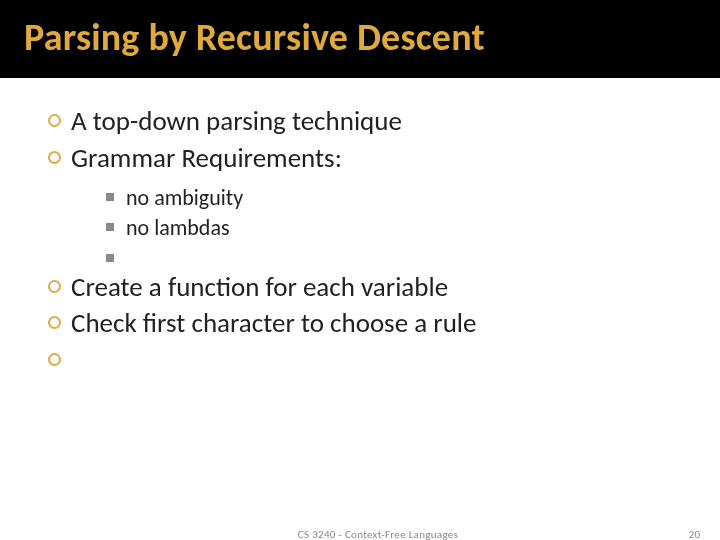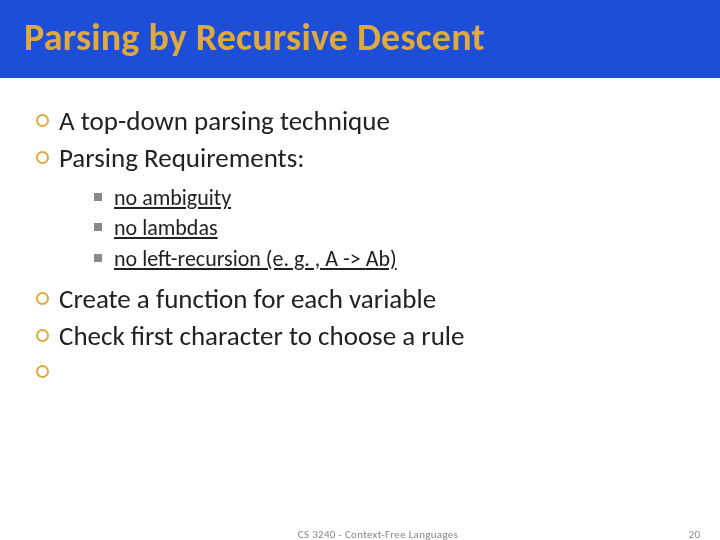--- a/index.html
+++ b/index.html
@@ -4,53 +4,52 @@
 <style>
   * { margin: 0; padding: 0; box-sizing: border-box; }
   html, body { width: 720px; height: 540px; }
   body {
     background: #fff;
     font-family: "Calibri", "Segoe UI", sans-serif;
     color: #222;
     position: relative;
   }
   .title-bar {
-    background: #1d4ed8;
+    background: #000000;
     width: 100%;
     padding: 14px 0 18px 24px;
   }
   .title-bar h1 {
     color: #e0a93e;
     font-size: 38px;
     font-weight: 700;
     letter-spacing: 0.2px;
   }
   .content {
-    padding: 26px 30px 0 36px;
+    padding: 26px 30px 0 48px;
   }
   .l1 {
     font-size: 27px;
     line-height: 1.28;
     margin-bottom: 2px;
     display: flex;
     align-items: flex-start;
   }
   .l1 .bullet {
     display: inline-block;
     width: 13px;
     height: 13px;
     border: 2px solid #e0a93e;
     border-radius: 50%;
     margin-right: 10px;
     margin-top: 10px;
     flex-shrink: 0;
   }
   .l2-group {
     padding: 6px 0 8px 58px;
-    text-decoration: underline;
   }
   .l2 {
     font-size: 22px;
     line-height: 1.38;
     display: flex;
     align-items: flex-start;
   }
   .l2 .sq {
     display: inline-block;
     width: 8px;
@@ -93,37 +92,34 @@
 
 <div class="content">
 
   <div class="l1">
     <span class="bullet"></span>
     <span>A top-down parsing technique</span>
   </div>
 
   <div class="l1">
     <span class="bullet"></span>
-    <span>Parsing Requirements:</span>
+    <span>Grammar Requirements:</span>
   </div>
 
   <div class="l2-group">
     <div class="l2">
       <span class="sq"></span>
       <span>no ambiguity</span>
     </div>
     <div class="l2">
       <span class="sq"></span>
       <span>no lambdas</span>
     </div>
     <div class="l2">
       <span class="sq"></span>
-      <span>
-        <span>no left-recursion (e. g. , </span><span class="u">A</span><span> -&gt; </span><span class="u">A</span><span>b)</span>
-      </span>
     </div>
   </div>
 
   <div class="l1">
     <span class="bullet"></span>
     <span>
       <span>Create a </span><span class="i">function</span><span> for each variable</span>
     </span>
   </div>
 

